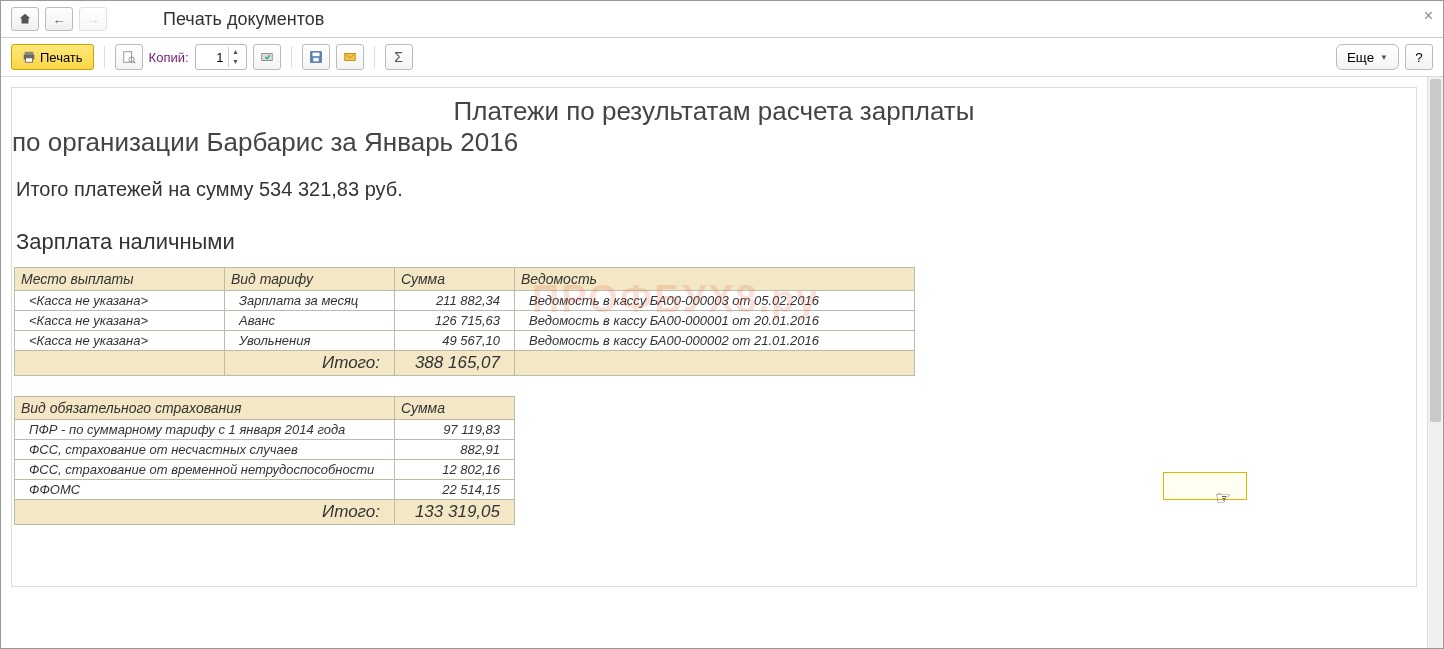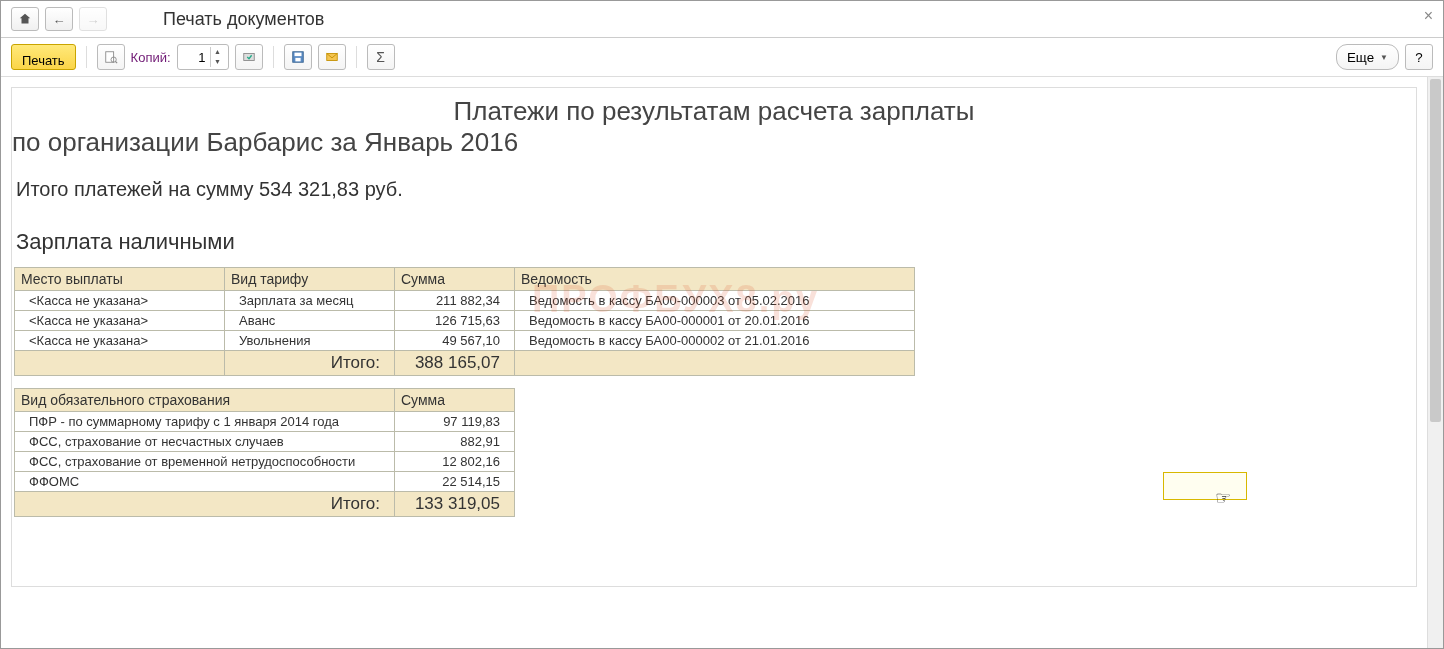--- a/index.html
+++ b/index.html
@@ -63,21 +63,20 @@
   background: linear-gradient(#ffe97a, #fbd548);
   border: 1px solid #c9a400;
   border-radius: 3px;
   padding: 4px 10px;
   height: 26px;
   display: inline-flex;
   align-items: center;
   gap: 4px;
   cursor: pointer;
   font-size: 13px;
-  flex-direction: column;
 }
 .btn-tool {
   border: 1px solid #bbb;
   border-radius: 3px;
   background: linear-gradient(#fff, #f4f4f4);
   height: 26px;
   min-width: 28px;
   display: inline-flex;
   align-items: center;
   justify-content: center;
@@ -105,21 +104,21 @@
 }
 .spinner-arrows {
   display: flex;
   flex-direction: column;
   border-left: 1px solid #ccc;
 }
 .spinner-arrows span { font-size: 7px; line-height: 10px; width: 14px; text-align: center; cursor: pointer; color: #555;}
 .toolbar-right { margin-left: auto; display: flex; gap: 6px; }
 .btn-more {
   border: 1px solid #bbb;
-  border-radius: 11px;
+  border-radius: 6px;
   background: linear-gradient(#fff, #f4f4f4);
   height: 26px;
   padding: 0 10px;
   display: inline-flex;
   align-items: center;
   gap: 6px;
   cursor: pointer;
 }
 .content-wrap {
   flex: 1;
@@ -164,21 +163,22 @@
   left: 520px;
   font-size: 38px;
   font-weight: bold;
   color: rgba(220, 90, 50, 0.18);
   letter-spacing: 2px;
   pointer-events: none;
   white-space: nowrap;
 }
 table.data {
   border-collapse: collapse;
-  margin: 0 0 12px 2px;
+  margin: 0 0 20px 2px;
+  font-style: italic;
 }
 table.data th {
   background: #f3e7c5;
   border: 1px solid #bba;
   text-align: left;
   padding: 3px 6px;
   font-weight: normal;
   font-size: 14px;
 }
 table.data td {

